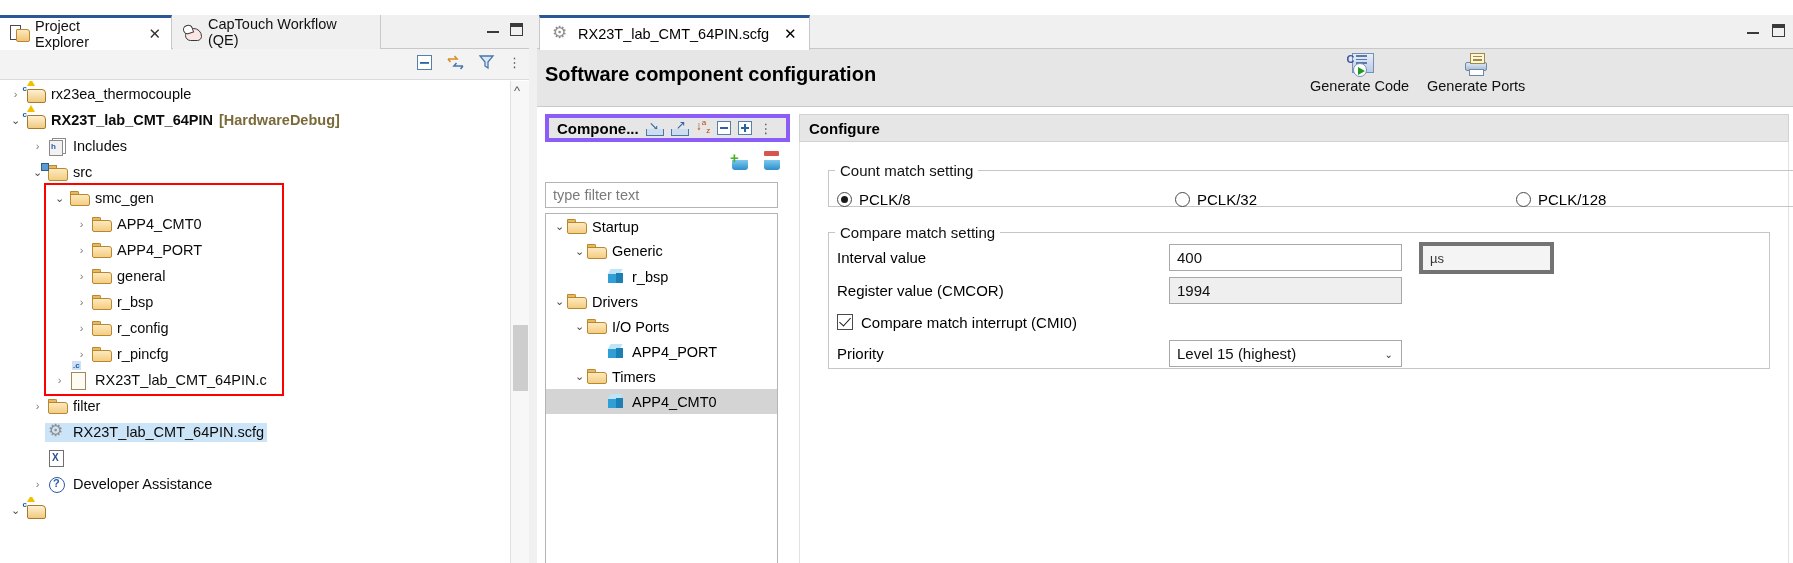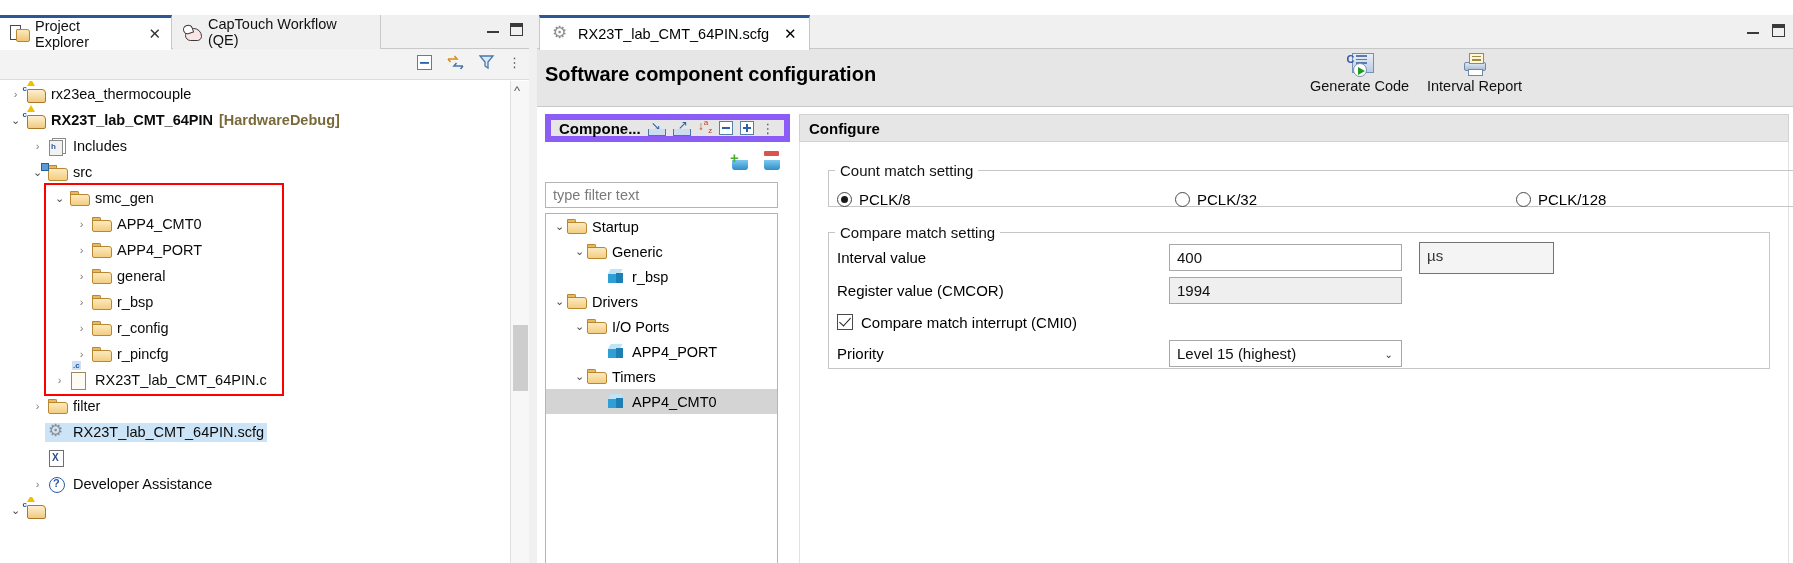--- a/index.html
+++ b/index.html
@@ -181,21 +181,21 @@
   .repico .paper{position:absolute;left:7px;top:0;width:15px;height:11px;background:#fdf6d8;border:1px solid #a08b45;z-index:2;}
   .repico .paper i{display:block;width:9px;height:1.3px;background:#a08b45;margin:2px auto 0;}
   .repico .body{position:absolute;left:2px;top:9px;width:22px;height:9px;background:linear-gradient(180deg,#dfe8f3,#a8bdd6);border:1px solid #6f87a8;border-radius:2px;}
   .repico .out{position:absolute;left:6px;top:16px;width:15px;height:7px;background:#fff;border:1px solid #6f87a8;}
 
   .ed-body{position:absolute; left:0; top:93px; right:0; bottom:0; background:#fff;}
 
   
   #comp-panel{position:absolute; left:8px; top:6px; width:245px; bottom:4px; }
   .sect-head{
-    height:28px; background:#e6e6e6; border:6px solid #8b5cf6;
+    height:28px; background:#e6e6e6; border:4px solid #8b5cf6;
     display:flex; align-items:center; padding:0 8px; gap:7px;
   }
   .sect-head .t{font-size:15px; font-weight:bold; color:#000;}
   .mini-ico{width:18px;height:16px;position:relative;display:inline-block;}
   .imp::after{content:"";position:absolute;left:0;bottom:0;width:16px;height:6px;background:#cddcee;border:1.4px solid #4a77ab;border-top:none;}
   .imp i{position:absolute;left:3px;top:-1px;color:#2a62a8;font-size:12px;font-style:normal;}
   .exp::after{content:"";position:absolute;left:0;bottom:0;width:16px;height:6px;background:#cddcee;border:1.4px solid #4a77ab;border-top:none;}
   .exp i{position:absolute;left:5px;top:-2px;color:#2a62a8;font-size:12px;font-style:normal;}
   .sortaz{font-size:12px;color:#c2410c;position:relative;top:-1px;}
   .boxmini{width:14px;height:14px;border:1.4px solid #5580ad;display:inline-block;position:relative;background:#fff;}
@@ -246,22 +246,22 @@
 
   #grp-cm{ position:absolute; left:28px; top:82px; right:18px; height:145px; }
   .frow{ display:flex; align-items:center; height:33px; padding-left:8px; }
   .frow .flbl{ font-size:15px; width:332px; }
   .fin{
     width:233px; height:27px; border:1px solid #a8a8a8; background:#fff;
     padding:0 7px; font-size:15px; line-height:25px; color:#111;
   }
   .fin.ro{ background:#efefef; }
   .unit{
-    width:135px; height:32px; border:1px solid #737373; background:#f4f4f4;
-    padding:0 7px; font-size:15px; line-height:25px; color:#333; margin-left:17px;
+    width:135px; height:32px; border:4px solid #737373; background:#f4f4f4;
+    padding:0 7px; font-size:13px; line-height:25px; color:#333; margin-left:17px;
   }
   .chkrow{display:flex;align-items:center;gap:8px;height:30px;padding-left:8px;}
   .chk{width:16px;height:16px;border:1.5px solid #4a4a4a;background:#fff;position:relative;flex:0 0 16px;}
   .chk.on::after{
     content:""; position:absolute; left:4px; top:0px; width:5px; height:10px;
     border:solid #1a1a1a; border-width:0 1.8px 1.8px 0; transform:rotate(42deg);
   }
   .sel-wrap{
     width:233px; height:27px; border:1px solid #a8a8a8; background:#fff;
     display:flex; align-items:center; padding:0 7px; font-size:15px; color:#111;
@@ -490,21 +490,21 @@
       <div class="gen-btn" style="left:890px;">
         <span class="repico">
           <span class="paper">
               <i></i>
               <i></i>
               <i></i>
             </span>
           <span class="body"></span>
           <span class="out"></span>
         </span>
-        <span class="lbl">Interval Report</span>
+        <span class="lbl">Generate Ports</span>
       </div>
     </div>
 
     <div class="ed-body">
 
       <div id="comp-panel">
         <div class="sect-head">
           <span class="t">Compone...</span>
           <span class="mini-ico imp">
               <i>↘</i>
@@ -536,21 +536,21 @@
               <span style="display:inline-block;width:6px;flex:0 0 6px;"></span>
               <span class="arrow down">⌄</span>
               <span style="display:flex;align-items:center;gap:6px;">
                 <span class="ico"><span class="folder"></span></span>
                 <span>Startup</span>
               </span>
             </div>
             <div class="ctrow">
               <span style="display:inline-block;width:26px;flex:0 0 26px;"></span>
               <span class="arrow down">⌄</span>
-              <span style="display:flex;align-items:center;gap:6px;">
+              <span style="display:flex;align-items:flex-start;gap:6px;">
                 <span class="ico"><span class="folder"></span></span>
                 <span>Generic</span>
               </span>
             </div>
             <div class="ctrow">
               <span style="display:inline-block;width:46px;flex:0 0 46px;"></span>
               <span class="arrow blank">⌄</span>
               <span style="display:flex;align-items:center;gap:6px;">
                 <span class="ico"><span class="cube"><span class="top"></span><span class="lf"></span><span class="rt"></span></span></span>
                 <span>r_bsp</span>

